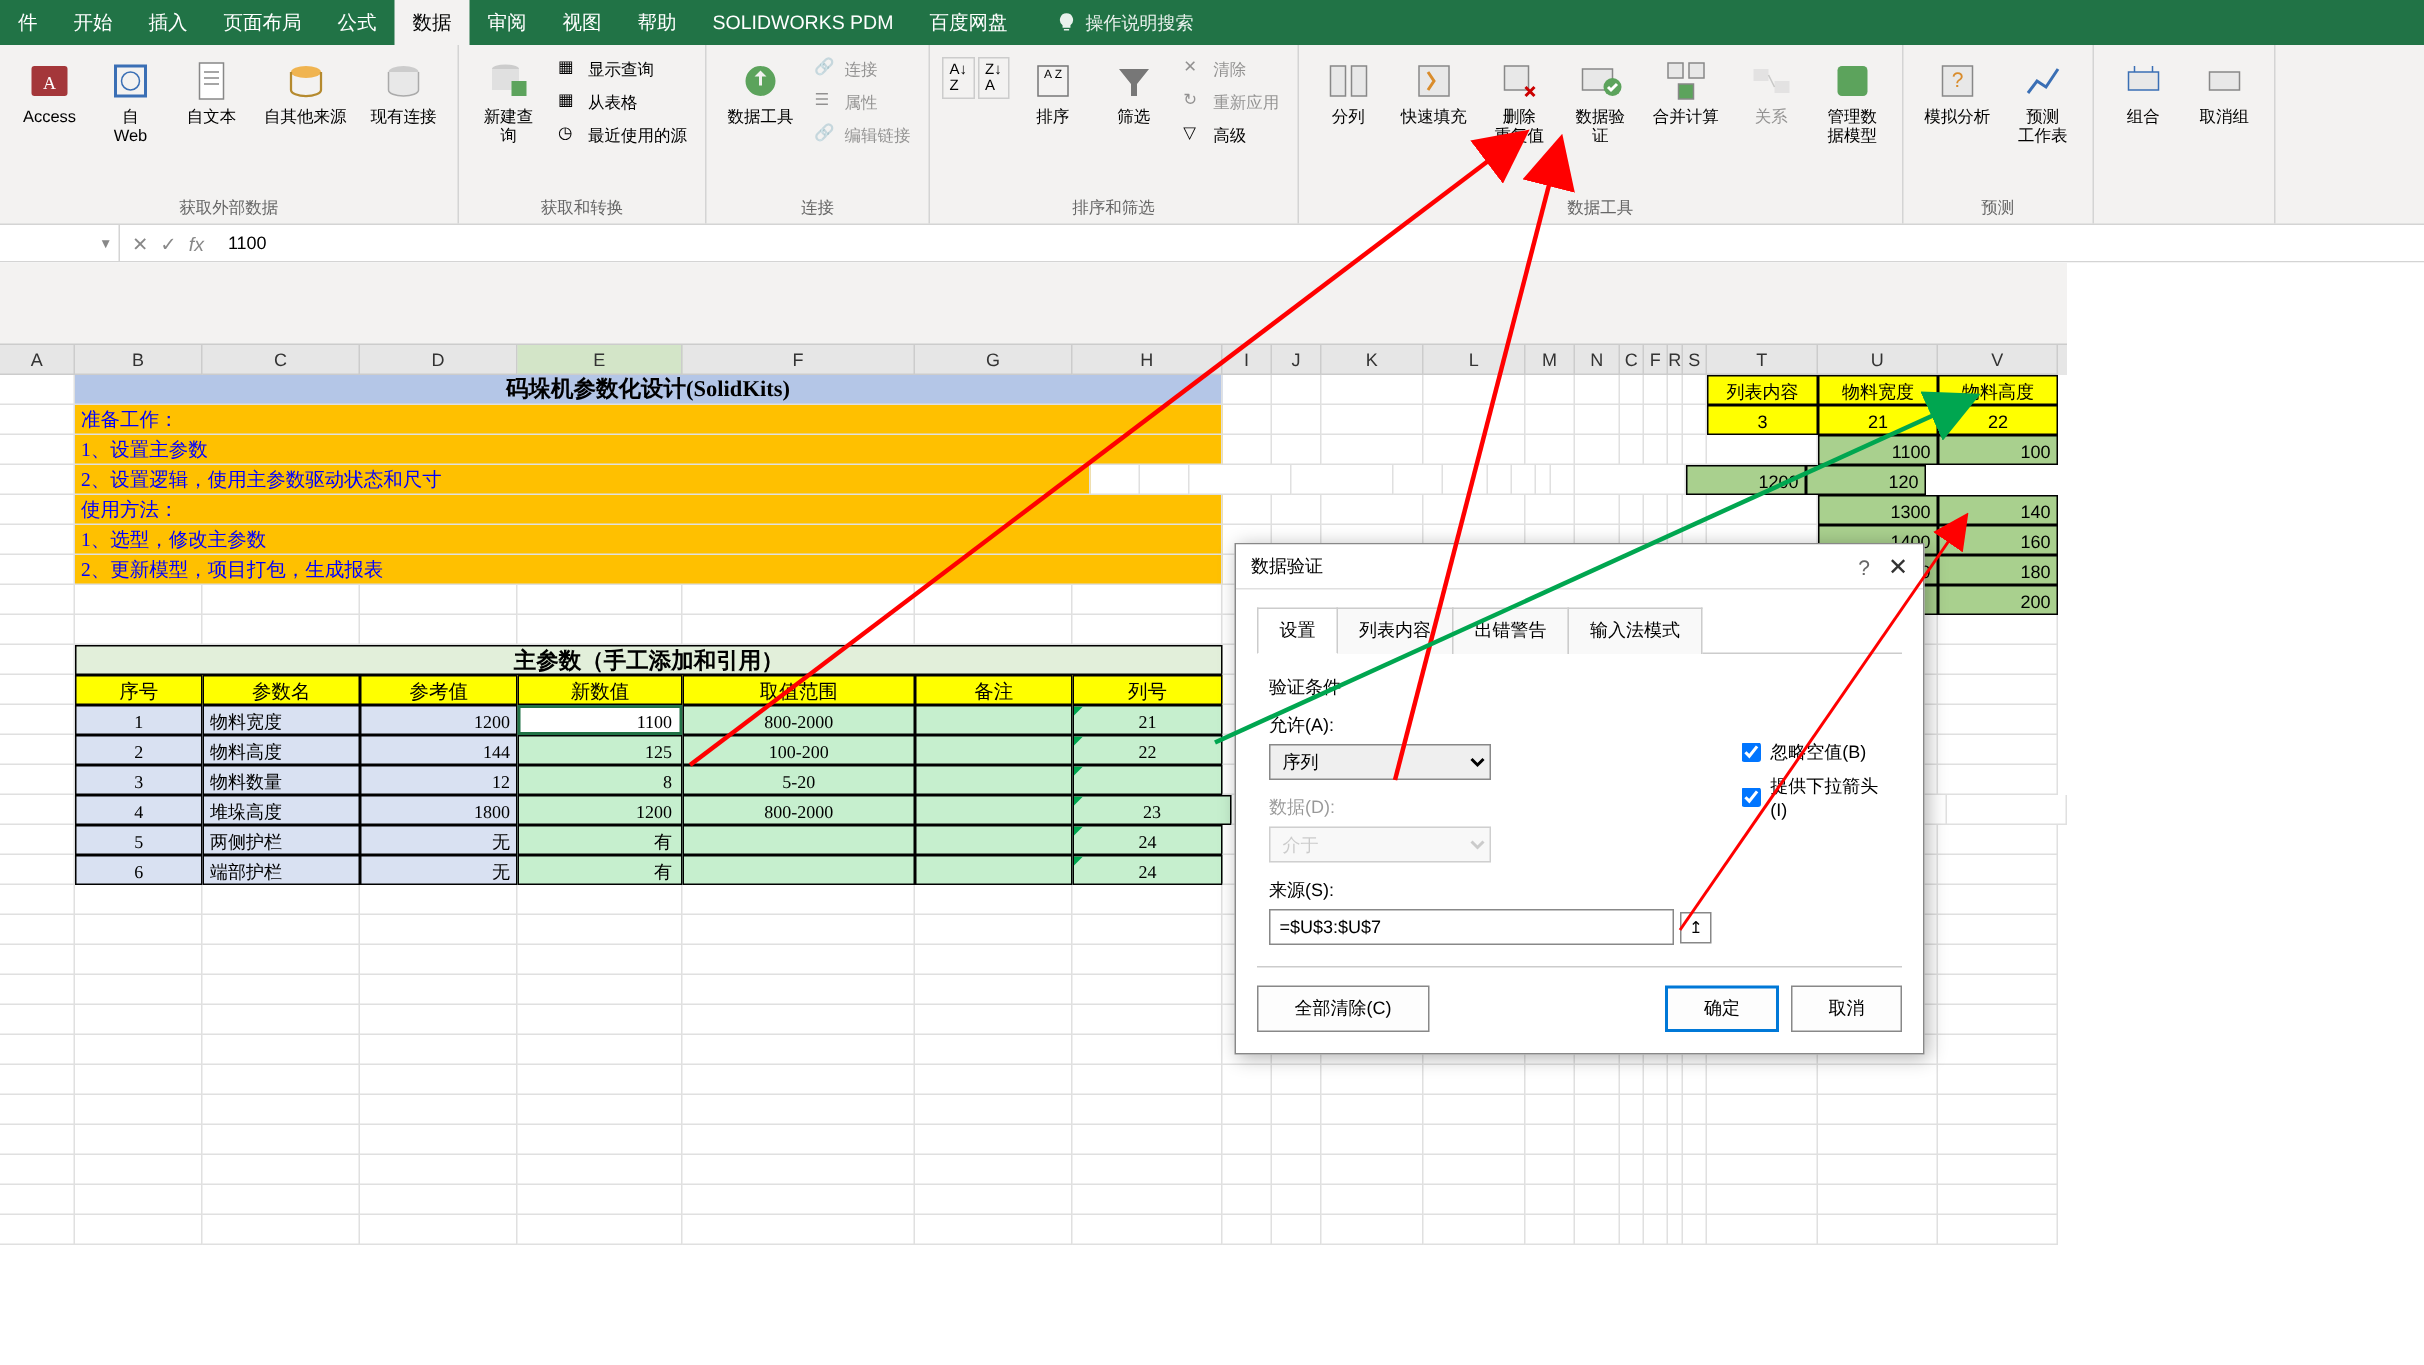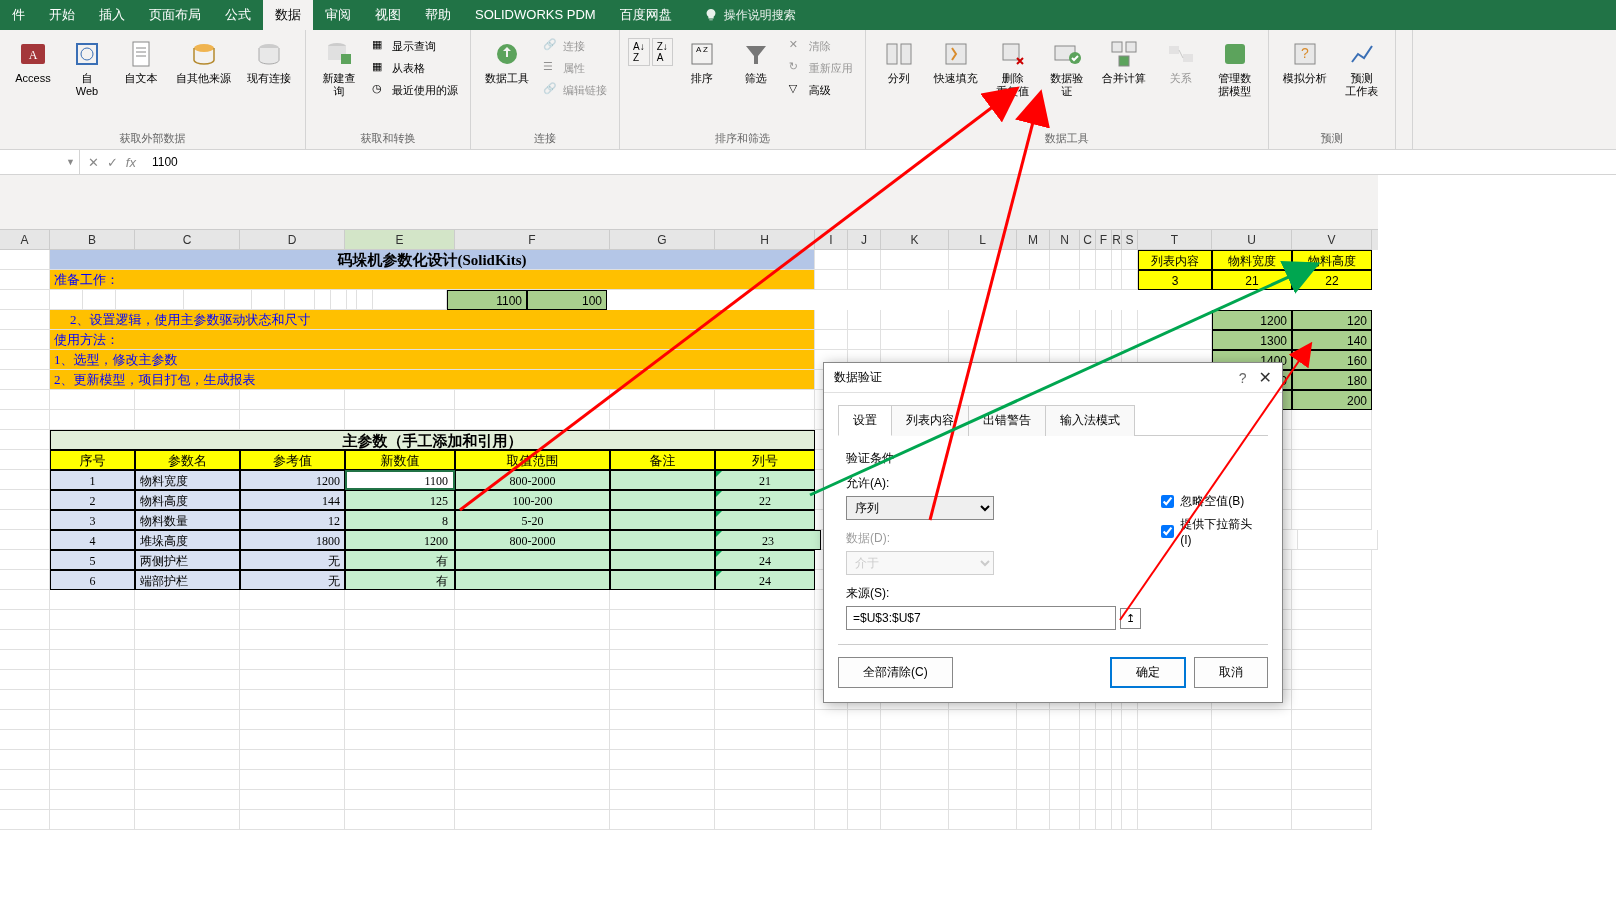--- a/index.html
+++ b/index.html
@@ -352,20 +352,39 @@
             </svg>
           </span>
         <span class="label" style="white-space:pre-line">预测
 工作表</span>
       </div>
     </div>
     <div class="ribbon-group-label">预测</div>
   </div>
 
   <div class="ribbon-group">
+    <div class="ribbon-group-content">
+      <div class="ribbon-btn-large">
+        <span class="icon">
+            <svg viewBox="0 0 32 32">
+              <rect x="6" y="10" width="20" height="12" fill="#e8e8e8" stroke="#3a6fb5"></rect>
+              <path d="M10 6v4M22 6v4" stroke="#3a6fb5"></path>
+            </svg>
+          </span>
+        <span class="label">组合</span>
+      </div>
+      <div class="ribbon-btn-large">
+        <span class="icon">
+            <svg viewBox="0 0 32 32">
+              <rect x="6" y="10" width="20" height="12" fill="#e8e8e8" stroke="#888"></rect>
+            </svg>
+          </span>
+        <span class="label">取消组</span>
+      </div>
+    </div>
     <div class="ribbon-group-label"></div>
   </div>
 </div>
 
 <div class="formula-bar">
   <div class="name-box">
     <input type="text" value="" style="">
     <span style="color:#888;font-size:9px;margin-left:auto">▼</span>
   </div>
   <div class="fx-area">
@@ -434,37 +453,38 @@
           <div class="cell " style="width: 16px;"></div>
           <div class="cell " style="width: 16px;"></div>
           <div class="cell " style="width: 10px;"></div>
           <div class="cell " style="width: 16px;"></div>
           <div class="cell bg-yellow-data" style="width: 74px; text-align: center;">3</div>
           <div class="cell bg-yellow-data" style="width: 80px; text-align: center;">21</div>
           <div class="cell bg-yellow-data" style="width: 80px; text-align: center;">22</div>
         </div>
         <div class="row">
           <div class="cell " style="width: 50px;"></div>
+          <div class="cell bg-orange" style="width: 765px; text-align: left; padding-left: 4px;">1、设置主参数</div>
           <div class="cell " style="width: 33px;"></div>
           <div class="cell " style="width: 33px;"></div>
           <div class="cell " style="width: 68px;"></div>
           <div class="cell " style="width: 68px;"></div>
           <div class="cell " style="width: 33px;"></div>
           <div class="cell " style="width: 30px;"></div>
           <div class="cell " style="width: 16px;"></div>
           <div class="cell " style="width: 16px;"></div>
           <div class="cell " style="width: 10px;"></div>
           <div class="cell " style="width: 16px;"></div>
           <div class="cell " style="width: 74px;"></div>
           <div class="cell bg-green-data" style="width: 80px;">1100</div>
           <div class="cell bg-green-data" style="width: 80px;">100</div>
         </div>
         <div class="row">
           <div class="cell " style="width: 50px;"></div>
-          <div class="cell bg-orange" style="width: 765px; text-align: left; padding-left: 20px;">2、设置逻辑，使用主参数驱动状态和尺寸</div>
+          <div class="cell bg-orange" style="width: 677px; text-align: left; padding-left: 4px;">2、设置逻辑，使用主参数驱动状态和尺寸</div>
           <div class="cell " style="width: 33px;"></div>
           <div class="cell " style="width: 33px;"></div>
           <div class="cell " style="width: 68px;"></div>
           <div class="cell " style="width: 68px;"></div>
           <div class="cell " style="width: 33px;"></div>
           <div class="cell " style="width: 30px;"></div>
           <div class="cell " style="width: 16px;"></div>
           <div class="cell " style="width: 16px;"></div>
           <div class="cell " style="width: 10px;"></div>
           <div class="cell " style="width: 16px;"></div>

